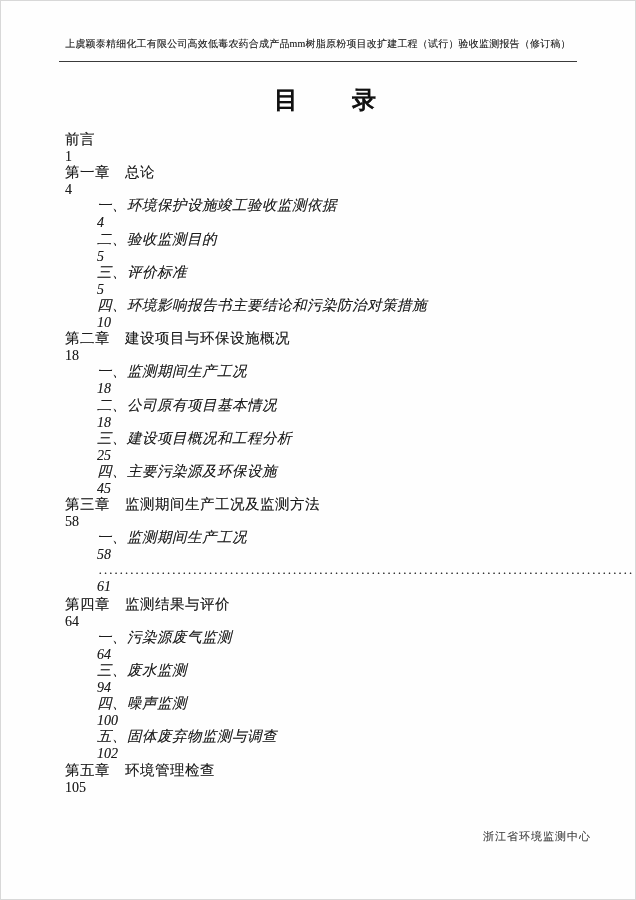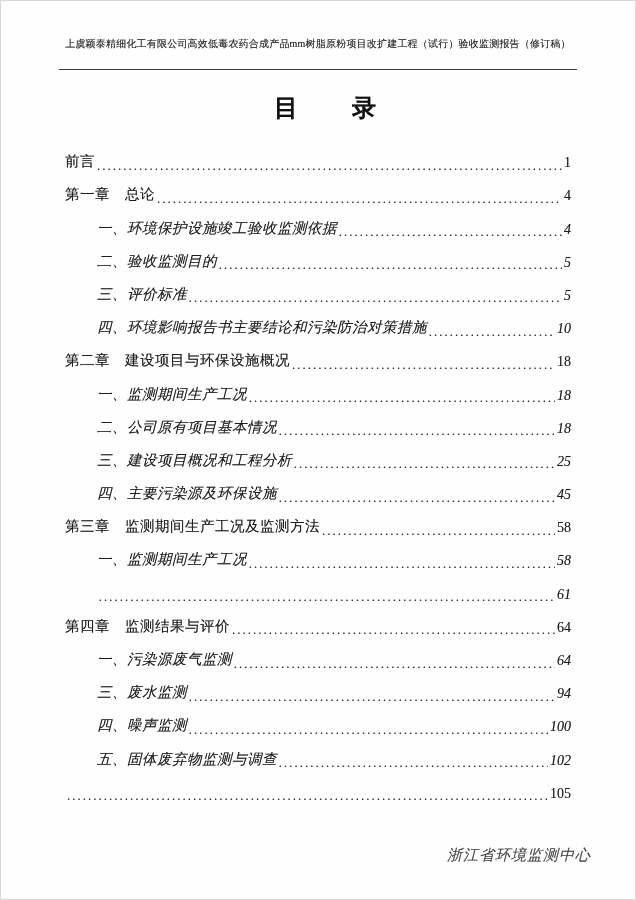--- a/index.html
+++ b/index.html
@@ -14,45 +14,46 @@
     color:#1c1c1c;
     overflow:hidden;
   }
   .doc-header{
     margin:36px 58px 8px 58px;
     text-align:center;
     font-size:10px;
     letter-spacing:0.2px;
     color:#2a2a2a;
     border-bottom:1.6px solid #3a3a3a;
-    padding-bottom:18px;
+    padding-bottom:10px;
     white-space:nowrap;
     overflow:hidden;
     text-shadow:0 0 0.5px rgba(0,0,0,.45);
   }
   .doc-title{
     margin-top:22px;
     text-align:center;
     font-size:24px;
     font-weight:bold;
     letter-spacing:2px;
     color:#111;
     text-shadow:0 0 0.6px rgba(0,0,0,.5);
     padding-left:16px;
   }
   .toc{
     margin:14px 64px 0 64px;
   }
   .toc-row{
     display:flex;
-    align-items:flex-end;
+    align-items:flex-start;
     height:33.2px;
     font-size:14.5px;
     white-space:nowrap;
     text-shadow:0 0 0.5px rgba(0,0,0,.4);
+    flex-direction:column;
   }
   .toc-row.sub{padding-left:32px;font-style:italic;}
   .toc-title{flex:0 0 auto;letter-spacing:0.5px;}
   .toc-dots{
     flex:1 1 auto;
     overflow:hidden;
     height:1em;
     margin:0 2px;
     color:#2f2f2f;
   }
@@ -62,26 +63,25 @@
     letter-spacing:2px;
   }
   .toc-page{
     flex:0 0 auto;
     font-size:14px;
     font-family:"Liberation Serif","DejaVu Serif",serif;
   }
   .doc-footer{
     position:absolute;
     right:44px;
-    bottom:34px;
-    font-size:15px;
+    bottom:55px;
+    font-size:11px;
     color:#4a4a4a;
     letter-spacing:1px;
     text-shadow:0 0 0.5px rgba(0,0,0,.35);
-    font-style:italic;
   }
 </style>
 </head>
 <body>
 
 <div class="page">
 
   <div class="doc-header">上虞颖泰精细化工有限公司高效低毒农药合成产品mm树脂原粉项目改扩建工程（试行）验收监测报告（修订稿）</div>
 
   <div class="doc-title">目　　录</div>
@@ -197,20 +197,21 @@
       <span class="toc-page">100</span>
     </div>
 
     <div class="toc-row sub">
       <span class="toc-title">五、固体废弃物监测与调查</span>
       <span class="toc-dots"></span>
       <span class="toc-page">102</span>
     </div>
 
     <div class="toc-row chapter">
+      <span class="toc-title">第五章　环境管理检查</span>
       <span class="toc-dots"></span>
       <span class="toc-page">105</span>
     </div>
 
   </div>
 
   <div class="doc-footer">浙江省环境监测中心</div>
 
 </div>
 

